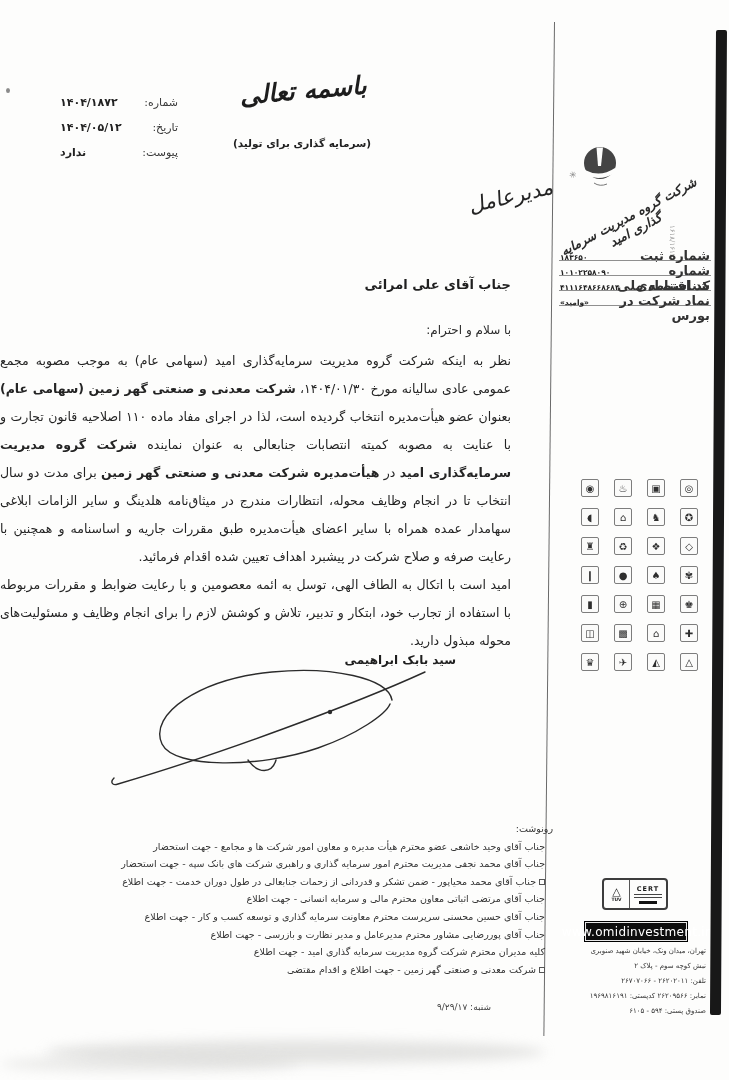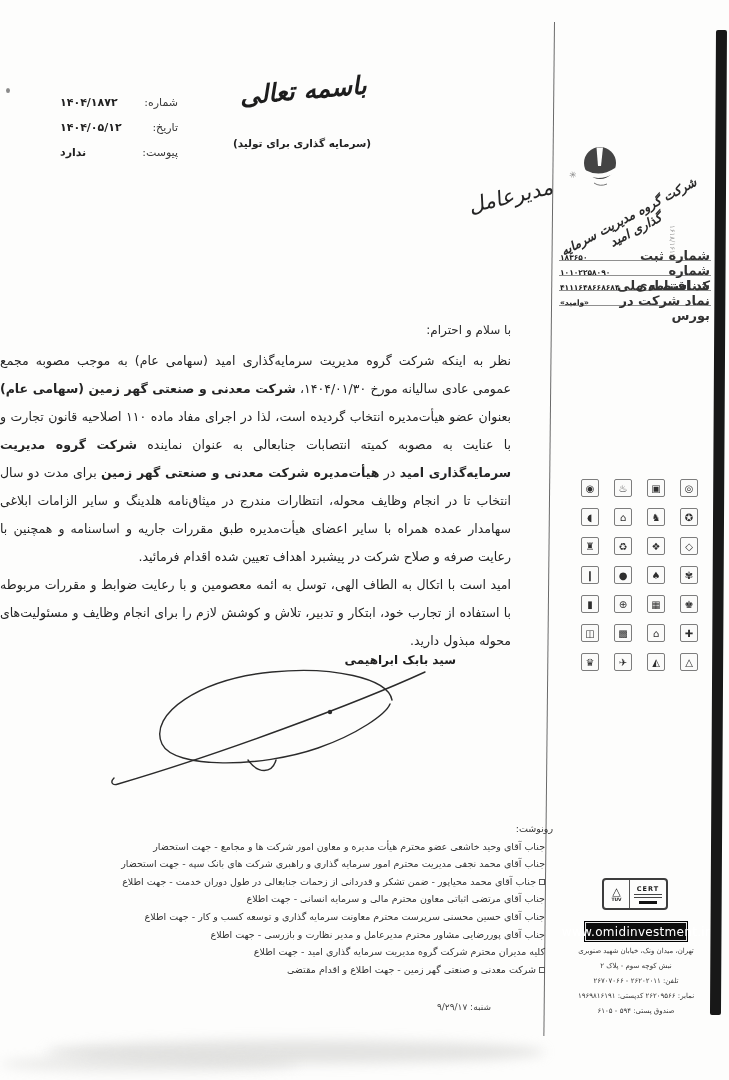--- a/index.html
+++ b/index.html
@@ -50,21 +50,21 @@
   .cert-box{position:absolute;left:602px;top:878px;width:66px;height:32px;border:2px solid #3d3d3d;border-radius:4px;display:flex;background:#fdfdfc;}
   .cert-left{width:26px;border-left:0;border-right:1px solid #555;display:flex;flex-direction:column;align-items:center;justify-content:center;}
   .cert-tri{font-size:11px;line-height:10px;color:#222;}
   .cert-tuv{font-size:4.5px;font-weight:bold;color:#222;}
   .cert-right{flex:1;display:flex;flex-direction:column;align-items:center;justify-content:center;gap:1px;}
   .cert-name{font-size:6.5px;font-weight:bold;letter-spacing:1px;color:#1d1d1d;}
   .cert-lines{width:28px;height:6px;background:repeating-linear-gradient(#444 0 1px,transparent 1px 3px);}
   .cert-bar{width:18px;height:3px;background:#111;}
   .website-bar{position:absolute;left:584px;top:921px;width:104px;height:21px;background:#0e0e0e;color:#fff;font-size:12px;display:flex;align-items:center;justify-content:center;letter-spacing:.3px;box-shadow:inset 0 0 0 1px #e8e8e8;border:1px solid #000;}
   .address{position:absolute;left:566px;top:944px;width:140px;direction:rtl;text-align:center;font-size:7px;line-height:15px;color:#333;}
-  .address div{white-space:nowrap;}
+  .address div{white-space:nowrap;text-align:right;}
 </style>
 </head>
 <body>
 
 <div class="page">
 
   <div class="divider"></div>
   <div class="edge-strip"></div>
   <div class="smudge s1"></div>
   <div class="smudge s2"></div>
@@ -86,20 +86,21 @@
       <div class="hf-row">
         <span class="hf-label">پیوست:</span>
         <span class="hf-value">ندارد</span>
       </div>
     </div>
 
   <div class="bismillah">باسمه تعالی</div>
   <div class="tagline">(سرمایه گذاری برای تولید)</div>
   <div class="hand-note">مدیرعامل</div>
 
+  <div class="recipient">جناب آقای علی امرائی</div>
   <div class="salutation">با سلام و احترام:</div>
 
   <div class="body-text">
 
       <p><span>نظر به اینکه شرکت گروه مدیریت سرمایه‌گذاری امید (سهامی عام) به موجب مصوبه مجمع عمومی عادی سالیانه مورخ ۱۴۰۴/۰۱/۳۰، </span><b>شرکت معدنی و صنعتی گهر زمین (سهامی عام)</b><span> بعنوان عضو هیأت‌مدیره انتخاب گردیده است، لذا در اجرای مفاد ماده ۱۱۰ اصلاحیه قانون تجارت و با عنایت به مصوبه کمیته انتصابات جنابعالی به عنوان نماینده </span><b>شرکت گروه مدیریت سرمایه‌گذاری امید</b><span> در </span><b>هیأت‌مدیره شرکت معدنی و صنعتی گهر زمین</b><span> برای مدت دو سال انتخاب تا در انجام وظایف محوله، انتظارات مندرج در میثاق‌نامه هلدینگ و سایر الزامات ابلاغی سهامدار عمده همراه با سایر اعضای هیأت‌مدیره طبق مقررات جاریه و اساسنامه و همچنین با رعایت صرفه و صلاح شرکت در پیشبرد اهداف تعیین شده اقدام فرمائید.</span></p>
 
       <p><span>امید است با اتکال به الطاف الهی، توسل به ائمه معصومین و با رعایت ضوابط و مقررات مربوطه با استفاده از تجارب خود، ابتکار و تدبیر، تلاش و کوشش لازم را برای انجام وظایف و مسئولیت‌های محوله مبذول دارید.</span></p>
 
     </div>
 

